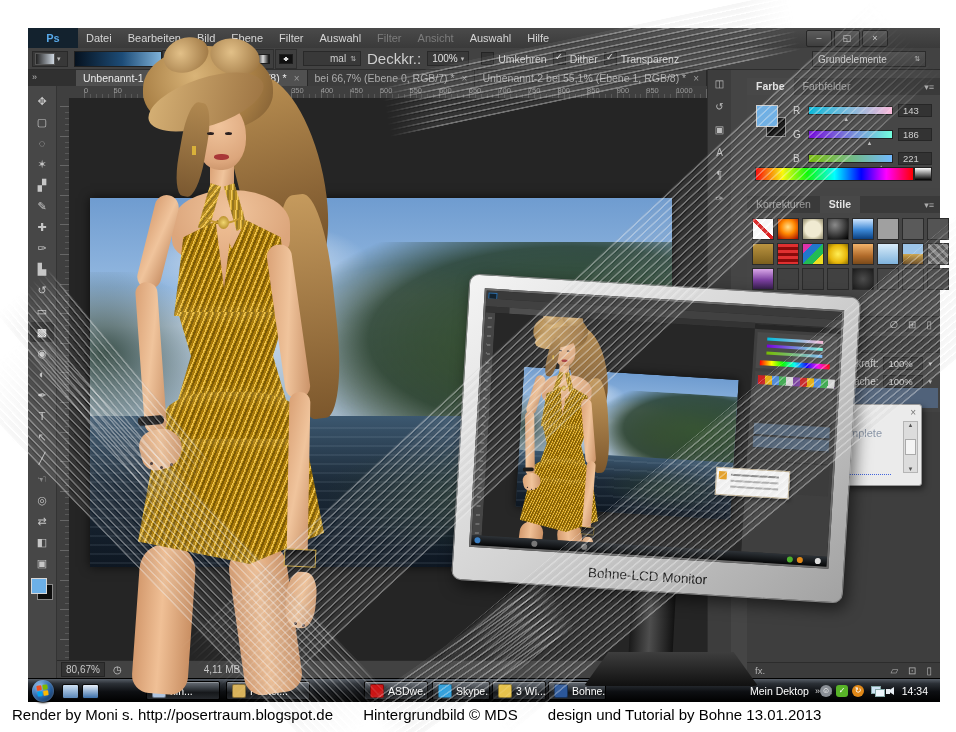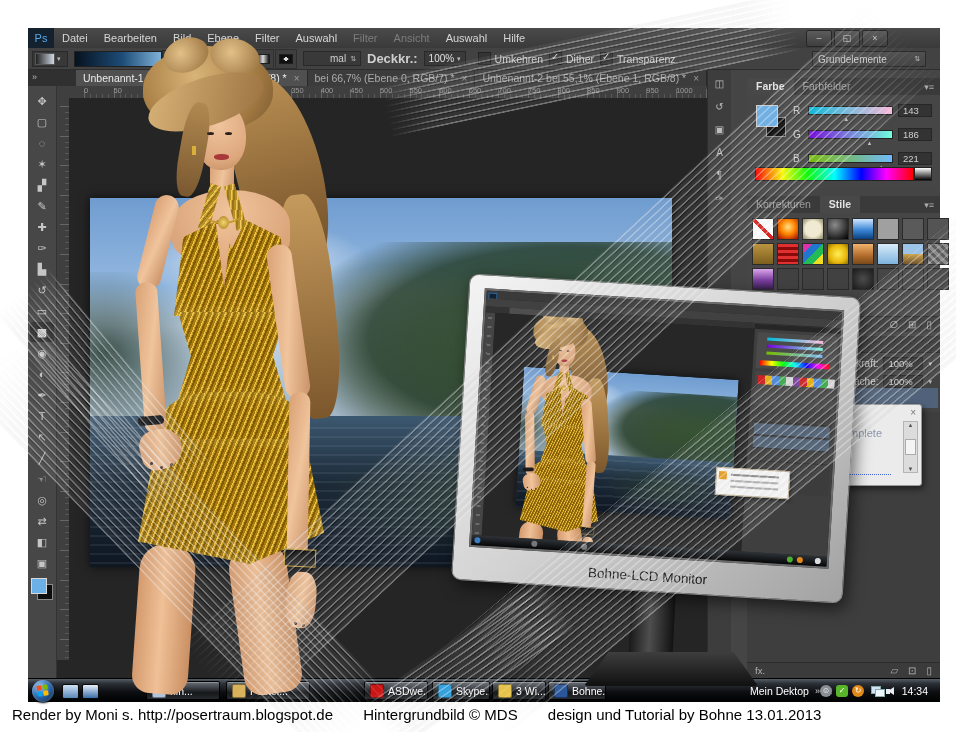--- a/index.html
+++ b/index.html
@@ -3,21 +3,21 @@
 <meta charset="utf-8">
 <style>
   html,body{margin:0;padding:0;}
   body{width:956px;height:732px;background:#fff;position:relative;overflow:hidden;
        font-family:"Liberation Sans",sans-serif;-webkit-font-smoothing:antialiased;}
   
   #ps-window{position:absolute;left:28px;top:28px;width:912px;height:650px;background:#454545;z-index:10;}
   
   .titlebar{position:absolute;left:0;top:0;width:100%;height:20px;background:linear-gradient(#4a4a4a,#3a3a3a);
             border-bottom:1px solid #282828;display:flex;align-items:center;}
-  .ps-logo{width:26px;height:20px;background:#13222e;color:#57a8e8;font-size:11px;font-weight:normal;
+  .ps-logo{width:50px;height:20px;background:#13222e;color:#57a8e8;font-size:11px;font-weight:bold;
            display:flex;align-items:center;justify-content:center;}
   .menu-item{padding:0 8px;font-size:11px;color:#d6d6d6;line-height:20px;cursor:default;}
   .menu-item.dim{color:#7c7c7c;}
   .win-controls{position:absolute;right:52px;top:2px;display:flex;gap:2px;}
   .win-btn{width:24px;height:15px;background:linear-gradient(#5c5c5c,#3e3e3e);border:1px solid #262626;
            color:#cfcfcf;font-size:9px;line-height:14px;text-align:center;border-radius:2px;}
   
   .optionsbar{position:absolute;left:0;top:20px;width:100%;height:22px;background:#424242;
               border-bottom:1px solid #2d2d2d;display:flex;align-items:center;gap:6px;padding-left:4px;box-sizing:border-box;}
   .preset-box{width:36px;height:16px;background:#383838;border:1px solid #292929;display:flex;align-items:center;gap:2px;padding:0 2px;box-sizing:border-box;}
@@ -26,21 +26,21 @@
   .grad-preview-wrap{display:flex;align-items:center;}
   .grad-preview{width:86px;height:14px;background:linear-gradient(90deg,#06121f,#1d4c77 55%,#7fb2d9);border:1px solid #202020;}
   .grad-arrow{width:13px;height:16px;background:#3a3a3a;border:1px solid #292929;color:#bbb;font-size:7px;
               display:flex;align-items:center;justify-content:center;}
   .grad-types{display:flex;gap:1px;}
   .gt{width:20px;height:18px;background:#3f3f3f;border:1px solid #2f2f2f;display:flex;align-items:center;justify-content:center;}
   .gt.active{background:#2b2b2b;border-color:#666;}
   .gt-ico{width:12px;height:8px;border:1px solid #1d1d1d;}
   .blend-drop{width:58px;height:15px;background:#393939;border:1px solid #292929;color:#d0d0d0;font-size:10px;
               display:flex;align-items:center;justify-content:flex-end;gap:4px;padding:0 4px;box-sizing:border-box;}
-  .opt-label{font-size:13px;color:#cfcfcf;font-weight:bold;}
+  .opt-label{font-size:15px;color:#cfcfcf;}
   .value-box{width:42px;height:15px;background:#393939;border:1px solid #292929;color:#e0e0e0;font-size:10px;
              display:flex;align-items:center;justify-content:space-between;padding:0 4px;box-sizing:border-box;}
   .cb{display:flex;align-items:center;gap:4px;font-size:10.5px;color:#d0d0d0;margin-left:6px;}
   .cb-box{width:11px;height:11px;background:#343434;border:1px solid #242424;position:relative;}
   .cb.checked .cb-box::after{content:"✓";position:absolute;left:1px;top:-2px;color:#d8d8d8;font-size:10px;}
   .workspace{position:absolute;right:14px;top:3px;width:114px;height:16px;background:linear-gradient(#515151,#434343);
              border:1px solid #2b2b2b;color:#cccccc;font-size:10px;display:flex;align-items:center;
              justify-content:space-between;padding:0 5px;box-sizing:border-box;}
   
   .tabbar{position:absolute;left:0;top:42px;width:679px;height:16px;background:#353535;display:flex;border-bottom:1px solid #242424;}
@@ -472,20 +472,26 @@
           <div class="ls-sky"></div>
           <div class="ls-cloud1"></div>
           <div class="ls-cloud2"></div>
           <div class="ls-treesL"></div>
           <div class="ls-treesR"></div>
           <div class="ls-water"></div>
           <div class="ls-waterlight"></div>
           <div class="ls-reflect"></div>
         </div>
       </div>
+      <div class="statusbar">
+        <span class="zoombox">80,67%</span>
+        <span>◷</span>
+        <span class="doc-size">4,11 MB</span>
+        <span class="status-play">▶</span>
+      </div>
     </div>
   </div>
 
   <div class="iconstrip">
 
   <span class="strip-ico">◫</span>
       <span class="strip-ico">↺</span>
       <span class="strip-ico">▣</span>
       <span class="strip-ico">A</span>
       <span class="strip-ico">¶</span>

